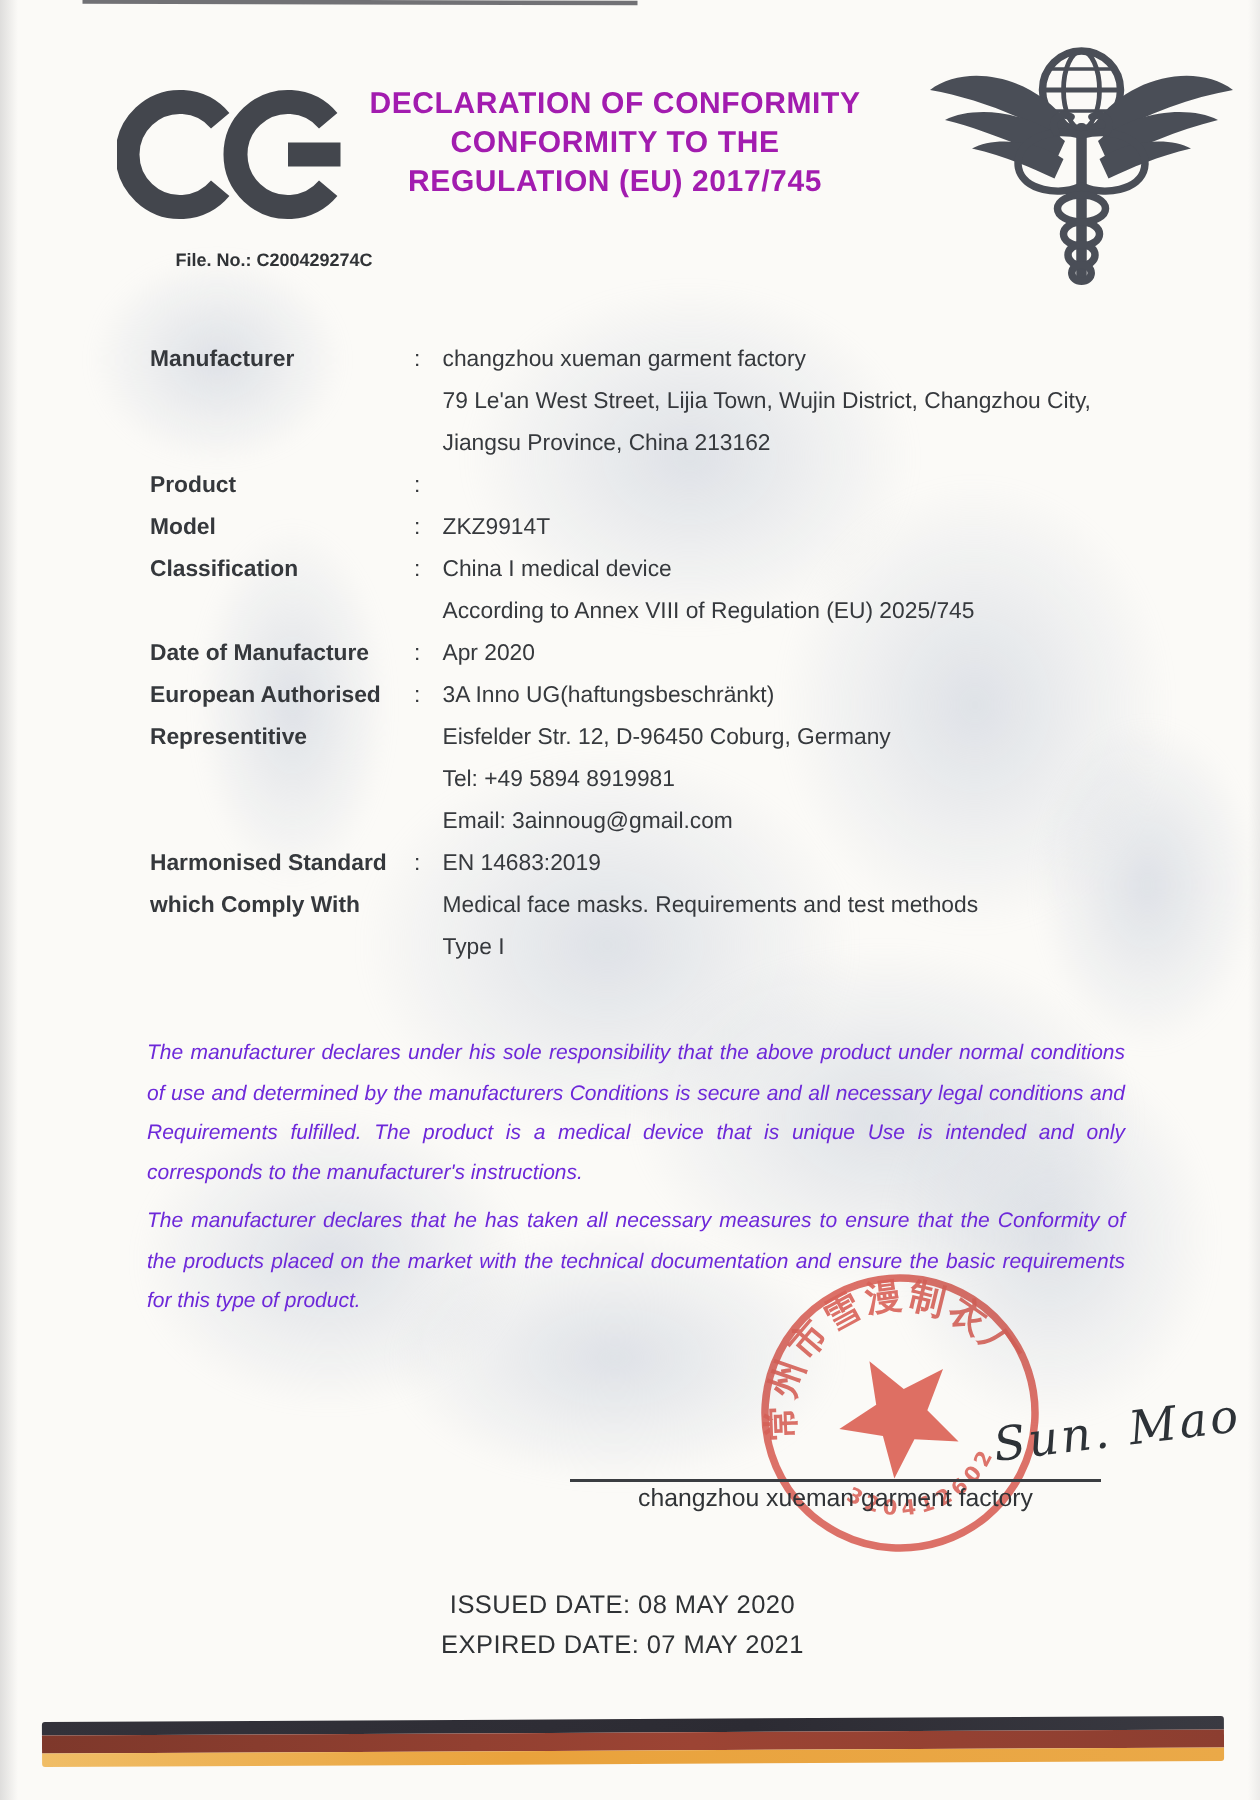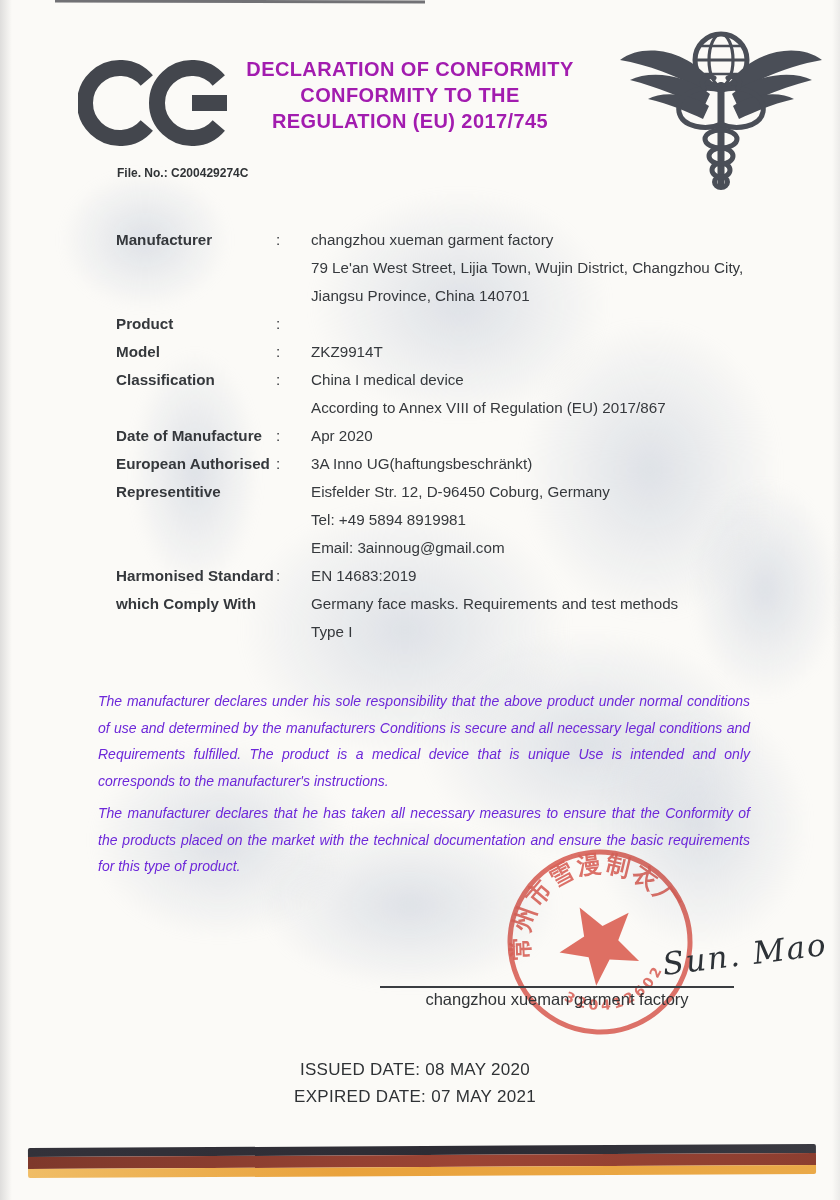--- a/index.html
+++ b/index.html
@@ -27,21 +27,21 @@
   .ce-svg{position:absolute;left:78px;top:56px;}
   .doc-title{position:absolute;left:185px;top:56px;width:450px;
     text-align:center;font-weight:bold;font-size:20px;line-height:26px;
     color:#a21caf;letter-spacing:.4px;}
   .caduceus-svg{position:absolute;left:616px;top:20px;}
   .file-no{position:absolute;left:100px;top:166px;font-size:12px;font-weight:bold;color:#303336;margin-left:17px;}
   
   .specs{position:absolute;left:100px;top:226px;width:680px;font-size:15.2px;}
   .spec-row{display:flex;align-items:flex-start;}
   .spec-label{width:176px;flex:0 0 176px;font-weight:bold;color:#35383c;}
-  .spec-label div,.spec-values div{line-height:28px;white-space:nowrap;margin-left:16px;}
+  .spec-label div,.spec-values div{line-height:28px;white-space:nowrap;}
   .spec-colon{width:19px;flex:0 0 19px;line-height:28px;color:#35383c;}
   .spec-values{flex:1;color:#36393d;}
   
   .decl{position:absolute;left:98px;width:652px;font-size:14px;line-height:26.5px;
     font-style:italic;color:#6d28d9;text-align:justify;}
   .decl.p1{top:688px;}
   .decl.p2{top:800px;}
   
   .stamp-svg{position:absolute;left:490px;top:832px;opacity:.85;mix-blend-mode:multiply;}
   .handwriting{position:absolute;left:662px;top:936px;
@@ -132,21 +132,21 @@
   <div class="specs">
 
     <div class="spec-row">
       <div class="spec-label">
           <div>Manufacturer</div>
         </div>
       <div class="spec-colon">:</div>
       <div class="spec-values">
         <div>changzhou xueman garment factory</div>
         <div>79 Le'an West Street, Lijia Town, Wujin District, Changzhou City,</div>
-        <div>Jiangsu Province, China 140701</div>
+        <div>Jiangsu Province, China 213162</div>
       </div>
     </div>
 
     <div class="spec-row">
       <div class="spec-label">
           <div>Product</div>
         </div>
       <div class="spec-colon">:</div>
     </div>
 
@@ -160,21 +160,21 @@
         </div>
     </div>
 
     <div class="spec-row">
       <div class="spec-label">
           <div>Classification</div>
         </div>
       <div class="spec-colon">:</div>
       <div class="spec-values">
         <div>China I medical device</div>
-        <div>According to Annex VIII of Regulation (EU) 2017/867</div>
+        <div>According to Annex VIII of Regulation (EU) 2025/745</div>
       </div>
     </div>
 
     <div class="spec-row">
       <div class="spec-label">
           <div>Date of Manufacture</div>
         </div>
       <div class="spec-colon">:</div>
       <div class="spec-values">
           <div>Apr 2020</div>
@@ -196,21 +196,21 @@
     </div>
 
     <div class="spec-row">
       <div class="spec-label">
         <div>Harmonised Standard</div>
         <div>which Comply With</div>
       </div>
       <div class="spec-colon">:</div>
       <div class="spec-values">
         <div>EN 14683:2019</div>
-        <div>Germany face masks. Requirements and test methods</div>
+        <div>Medical face masks. Requirements and test methods</div>
         <div>Type I</div>
       </div>
     </div>
 
   </div>
 
   <div class="decl p1">The manufacturer declares under his sole responsibility that the above product under normal conditions of use and determined by the manufacturers Conditions is secure and all necessary legal conditions and Requirements fulfilled. The product is a medical device that is unique Use is intended and only corresponds to the manufacturer's instructions.</div>
   <div class="decl p2">The manufacturer declares that he has taken all necessary measures to ensure that the Conformity of the products placed on the market with the technical documentation and ensure the basic requirements for this type of product.</div>
 
   <svg class="stamp-svg" width="220" height="220" viewBox="0 0 220 220">

